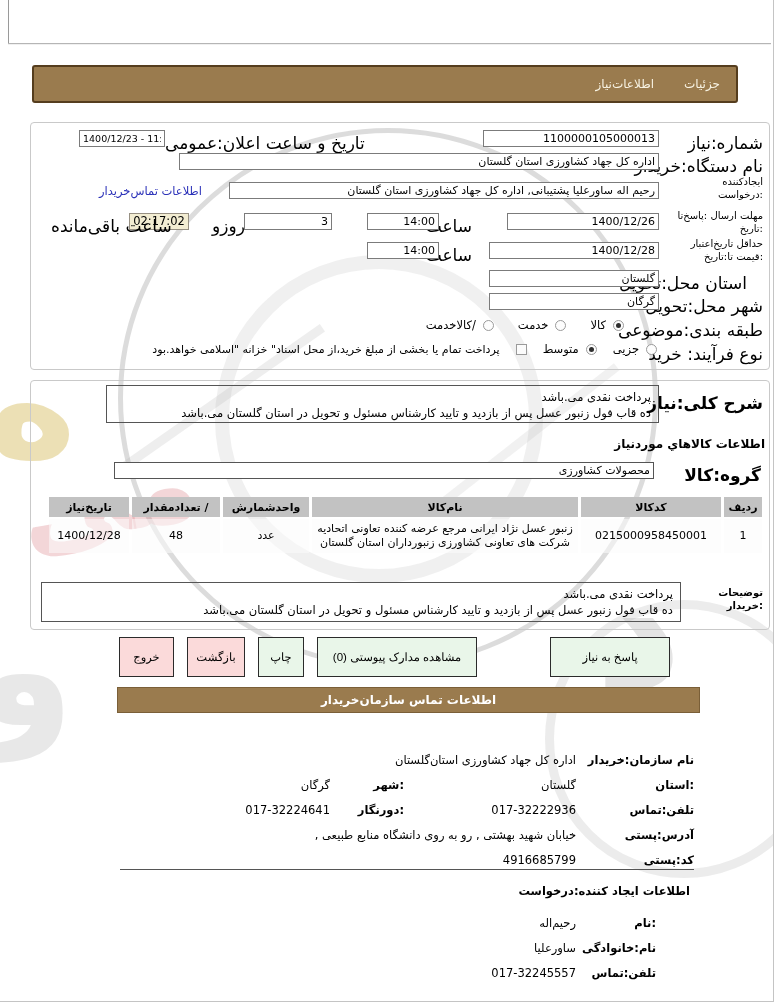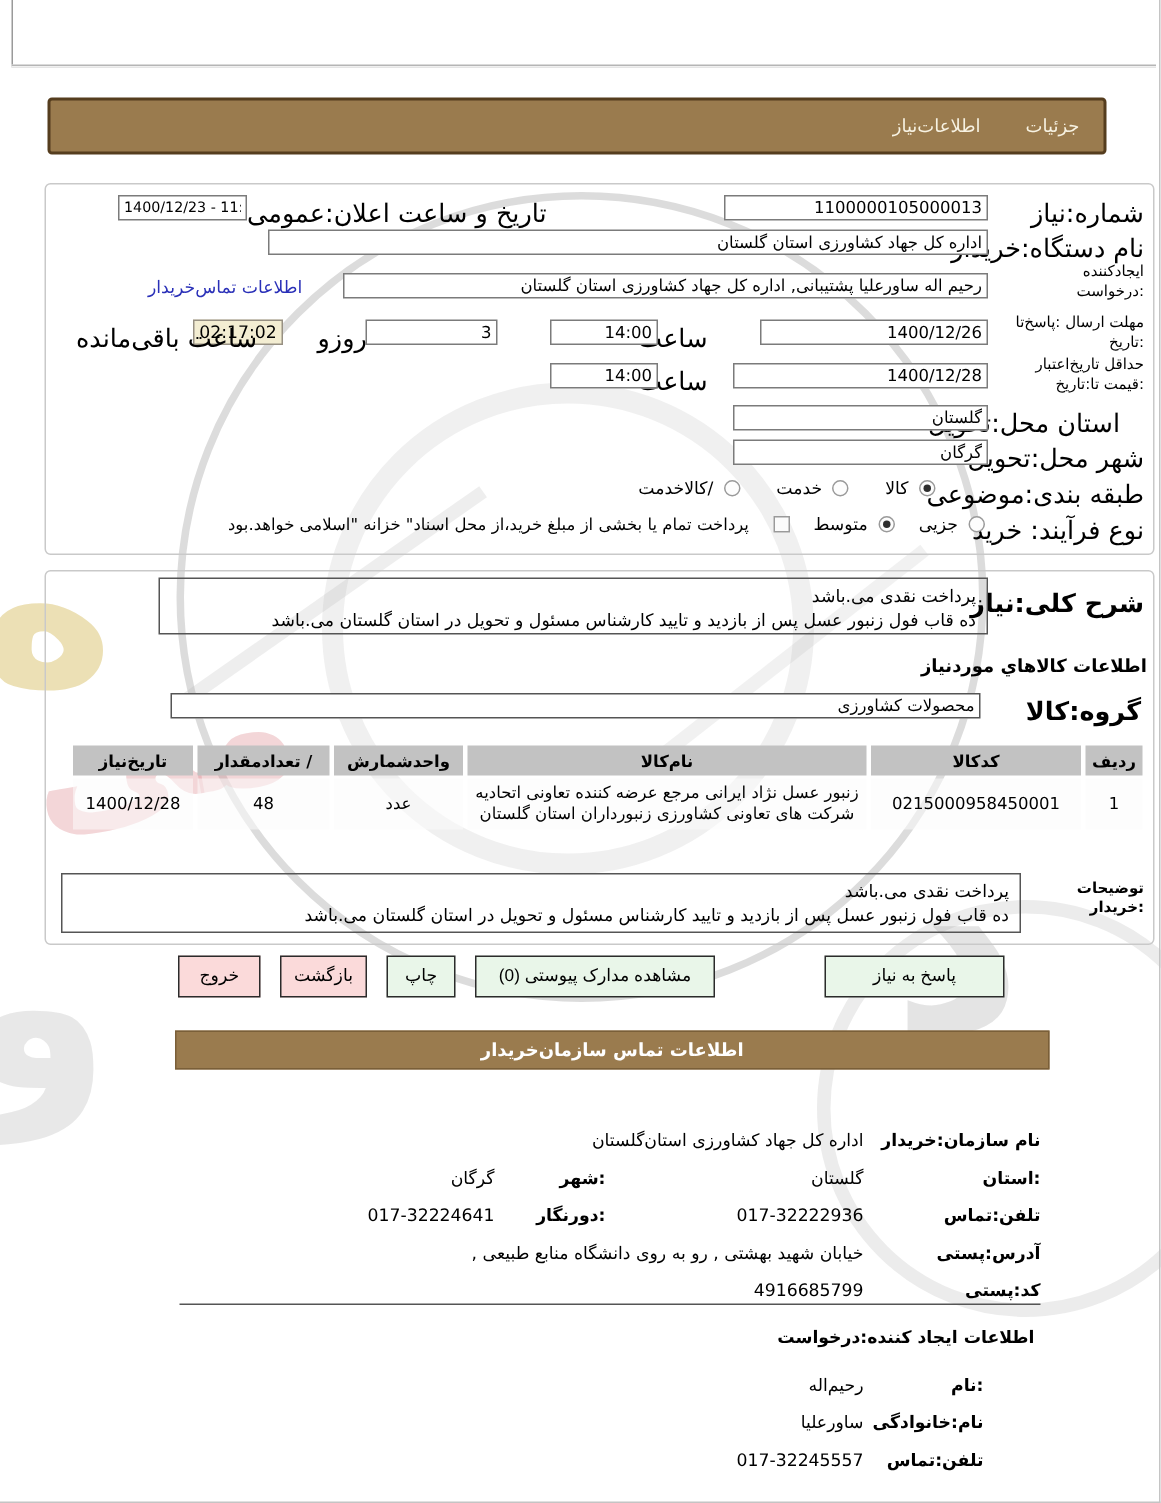--- a/index.html
+++ b/index.html
@@ -52,21 +52,21 @@
   .checkbox{display:inline-block;width:11px;height:11px;border:1px solid #9a9a9a;background:#fbfbfb;box-sizing:border-box;}
   .descbox{border:1px solid #555;background:transparent;font-size:11.5px;text-align:right;
            padding:3px 7px;line-height:16px;box-sizing:border-box;}
   
   .gtable{border-collapse:separate;border-spacing:3px 2px;direction:rtl;font-size:11px;table-layout:fixed;}
   .gtable th{background:#c2c2c2;font-weight:bold;height:18px;padding:1px 3px;font-size:11px;}
   .gtable td{background:rgba(252,252,252,.55);text-align:center;padding:3px 4px;vertical-align:middle;line-height:14px;}
   .ltr{direction:ltr;unicode-bidi:embed;}
   
   .btnrow{top:637px;right:104px;left:30px;display:flex;direction:rtl;gap:13px;}
-  .btn{height:28px;line-height:20px;font-size:11.5px;border:1px solid #2b2b2b;text-align:center;
+  .btn{height:40px;line-height:20px;font-size:11.5px;border:1px solid #2b2b2b;text-align:center;
        box-sizing:border-box;cursor:pointer;white-space:nowrap;}
   .green{background:#e9f6e9;}
   .pink{background:#fbdada;}
   .bt-respond{width:120px;margin-left:60px;}
   .bt-docs{width:160px;}
   .bt-print{width:46px;}
   .bt-back{width:58px;}
   .bt-exit{width:55px;}
   
   .bar2{left:117px;top:687px;width:583px;height:26px;background:#9a7b4e;border:1px solid #7a5f38;

